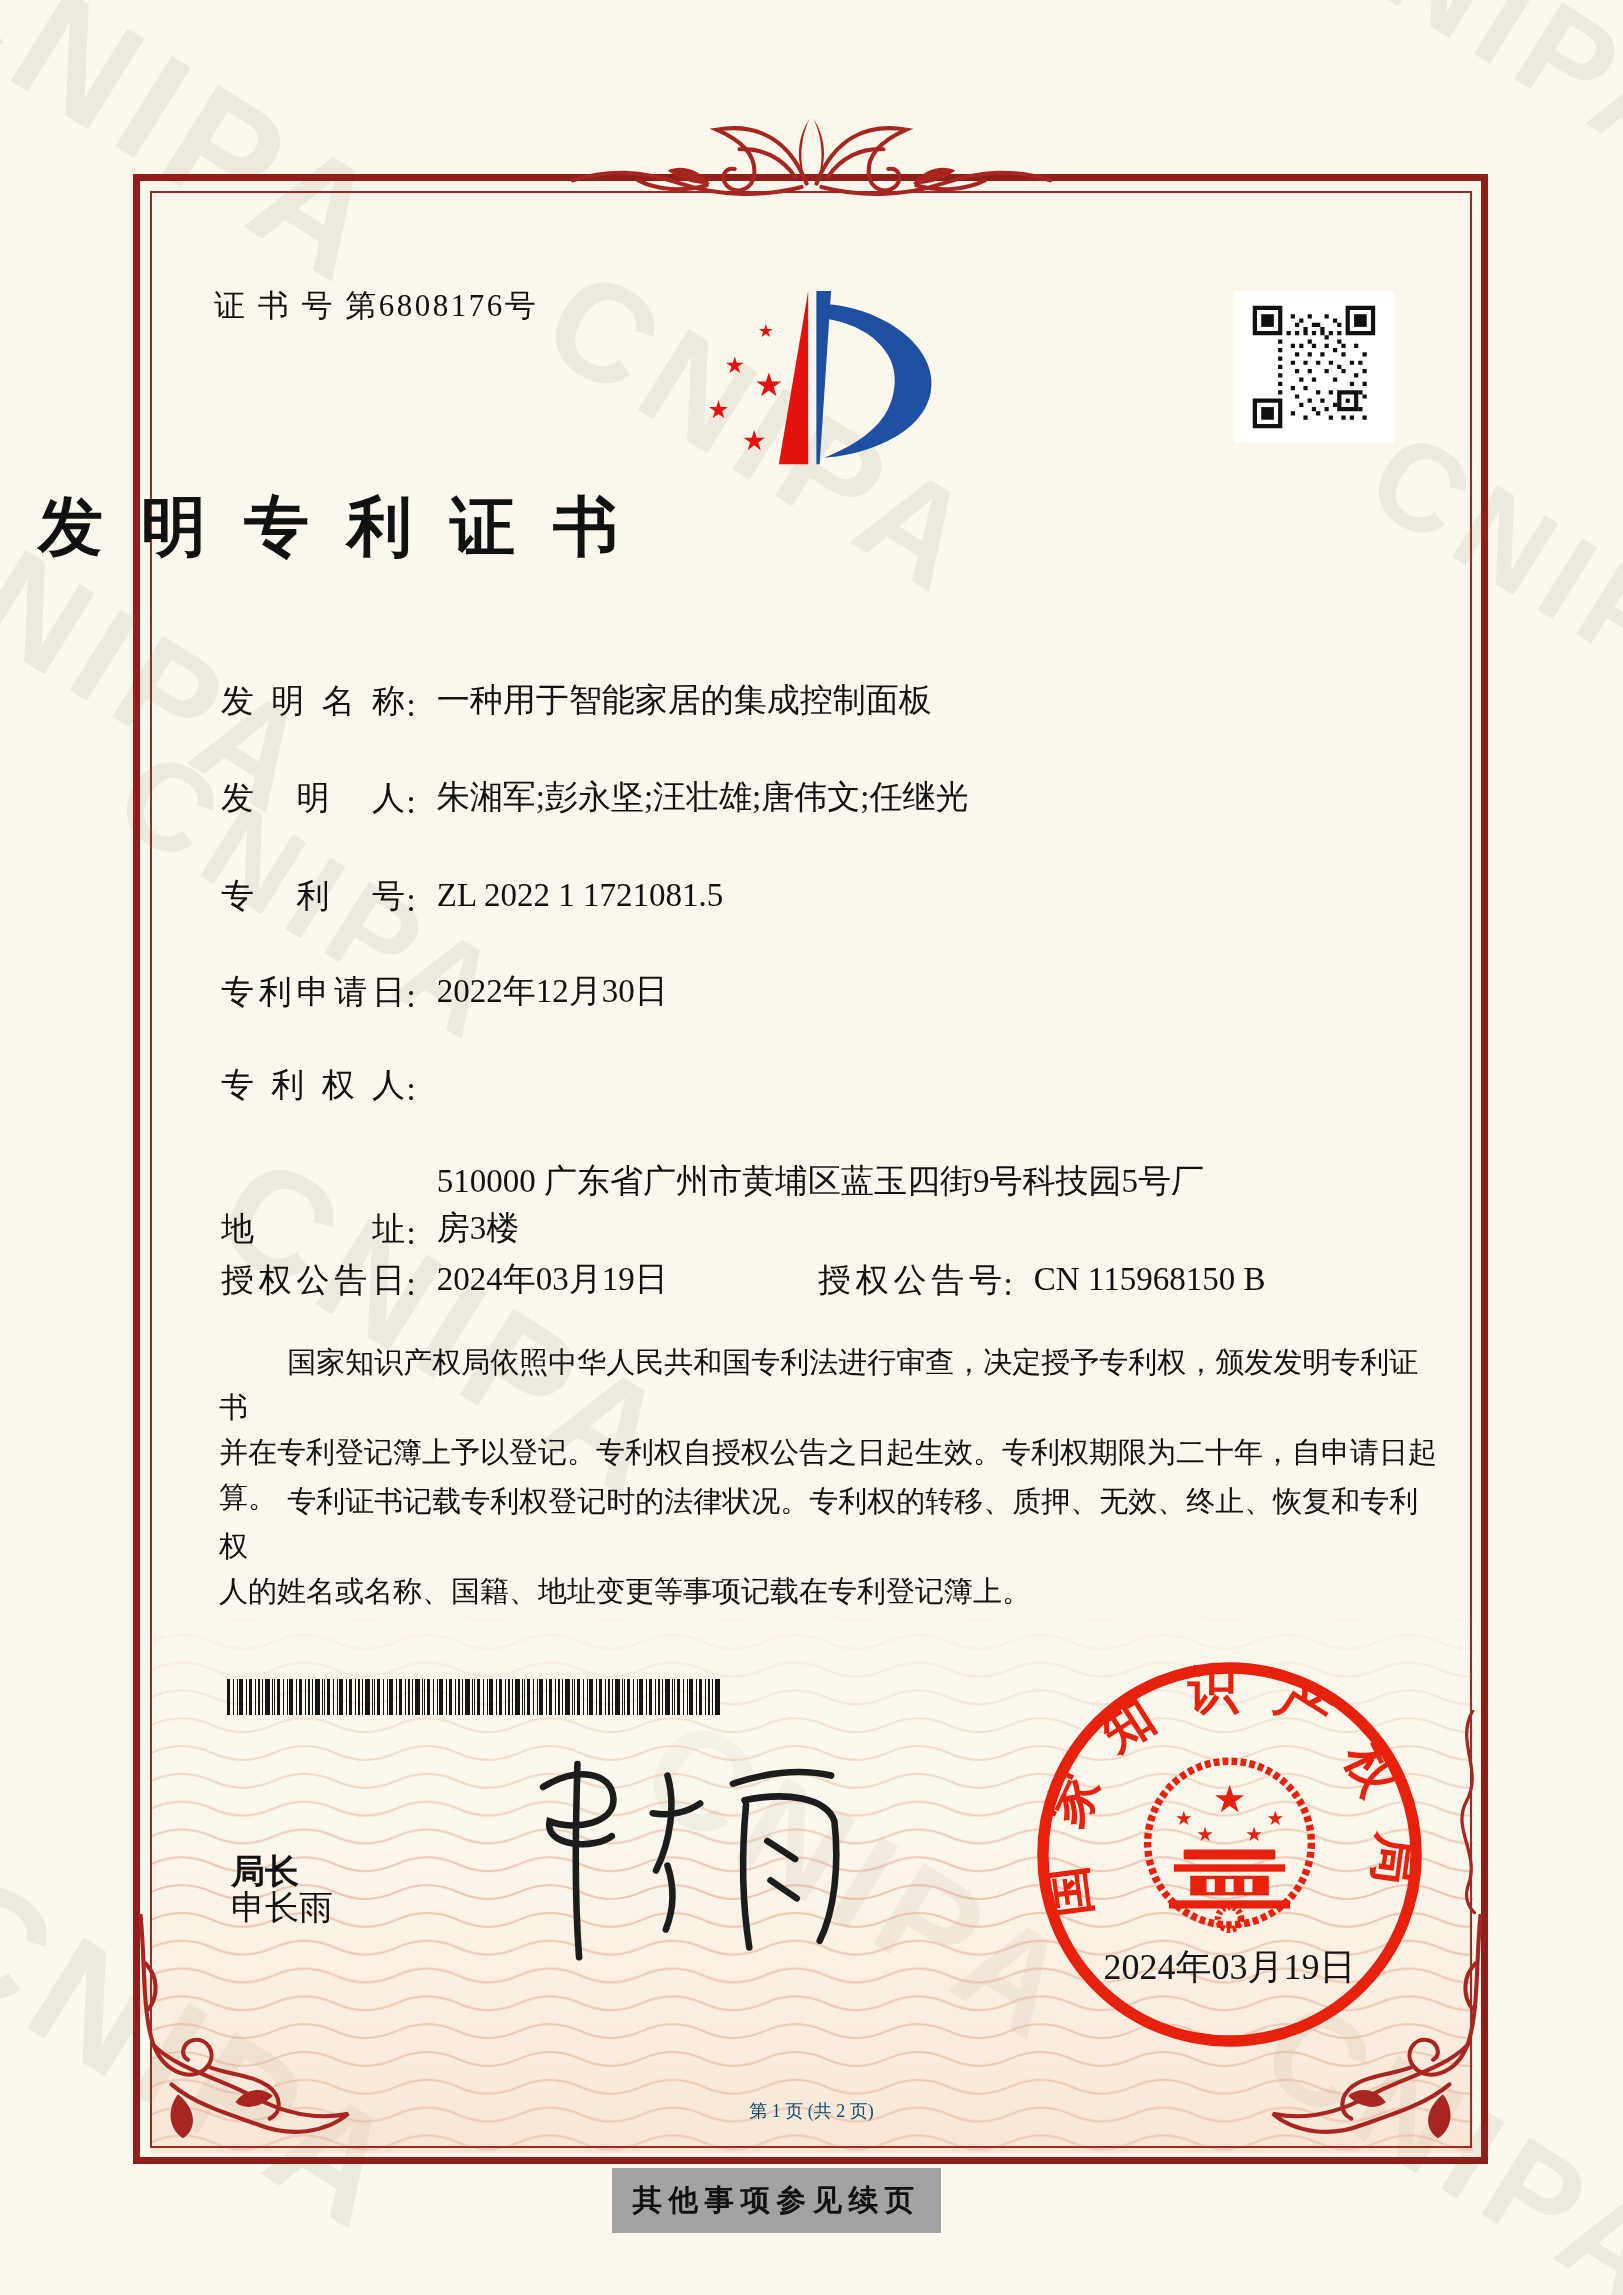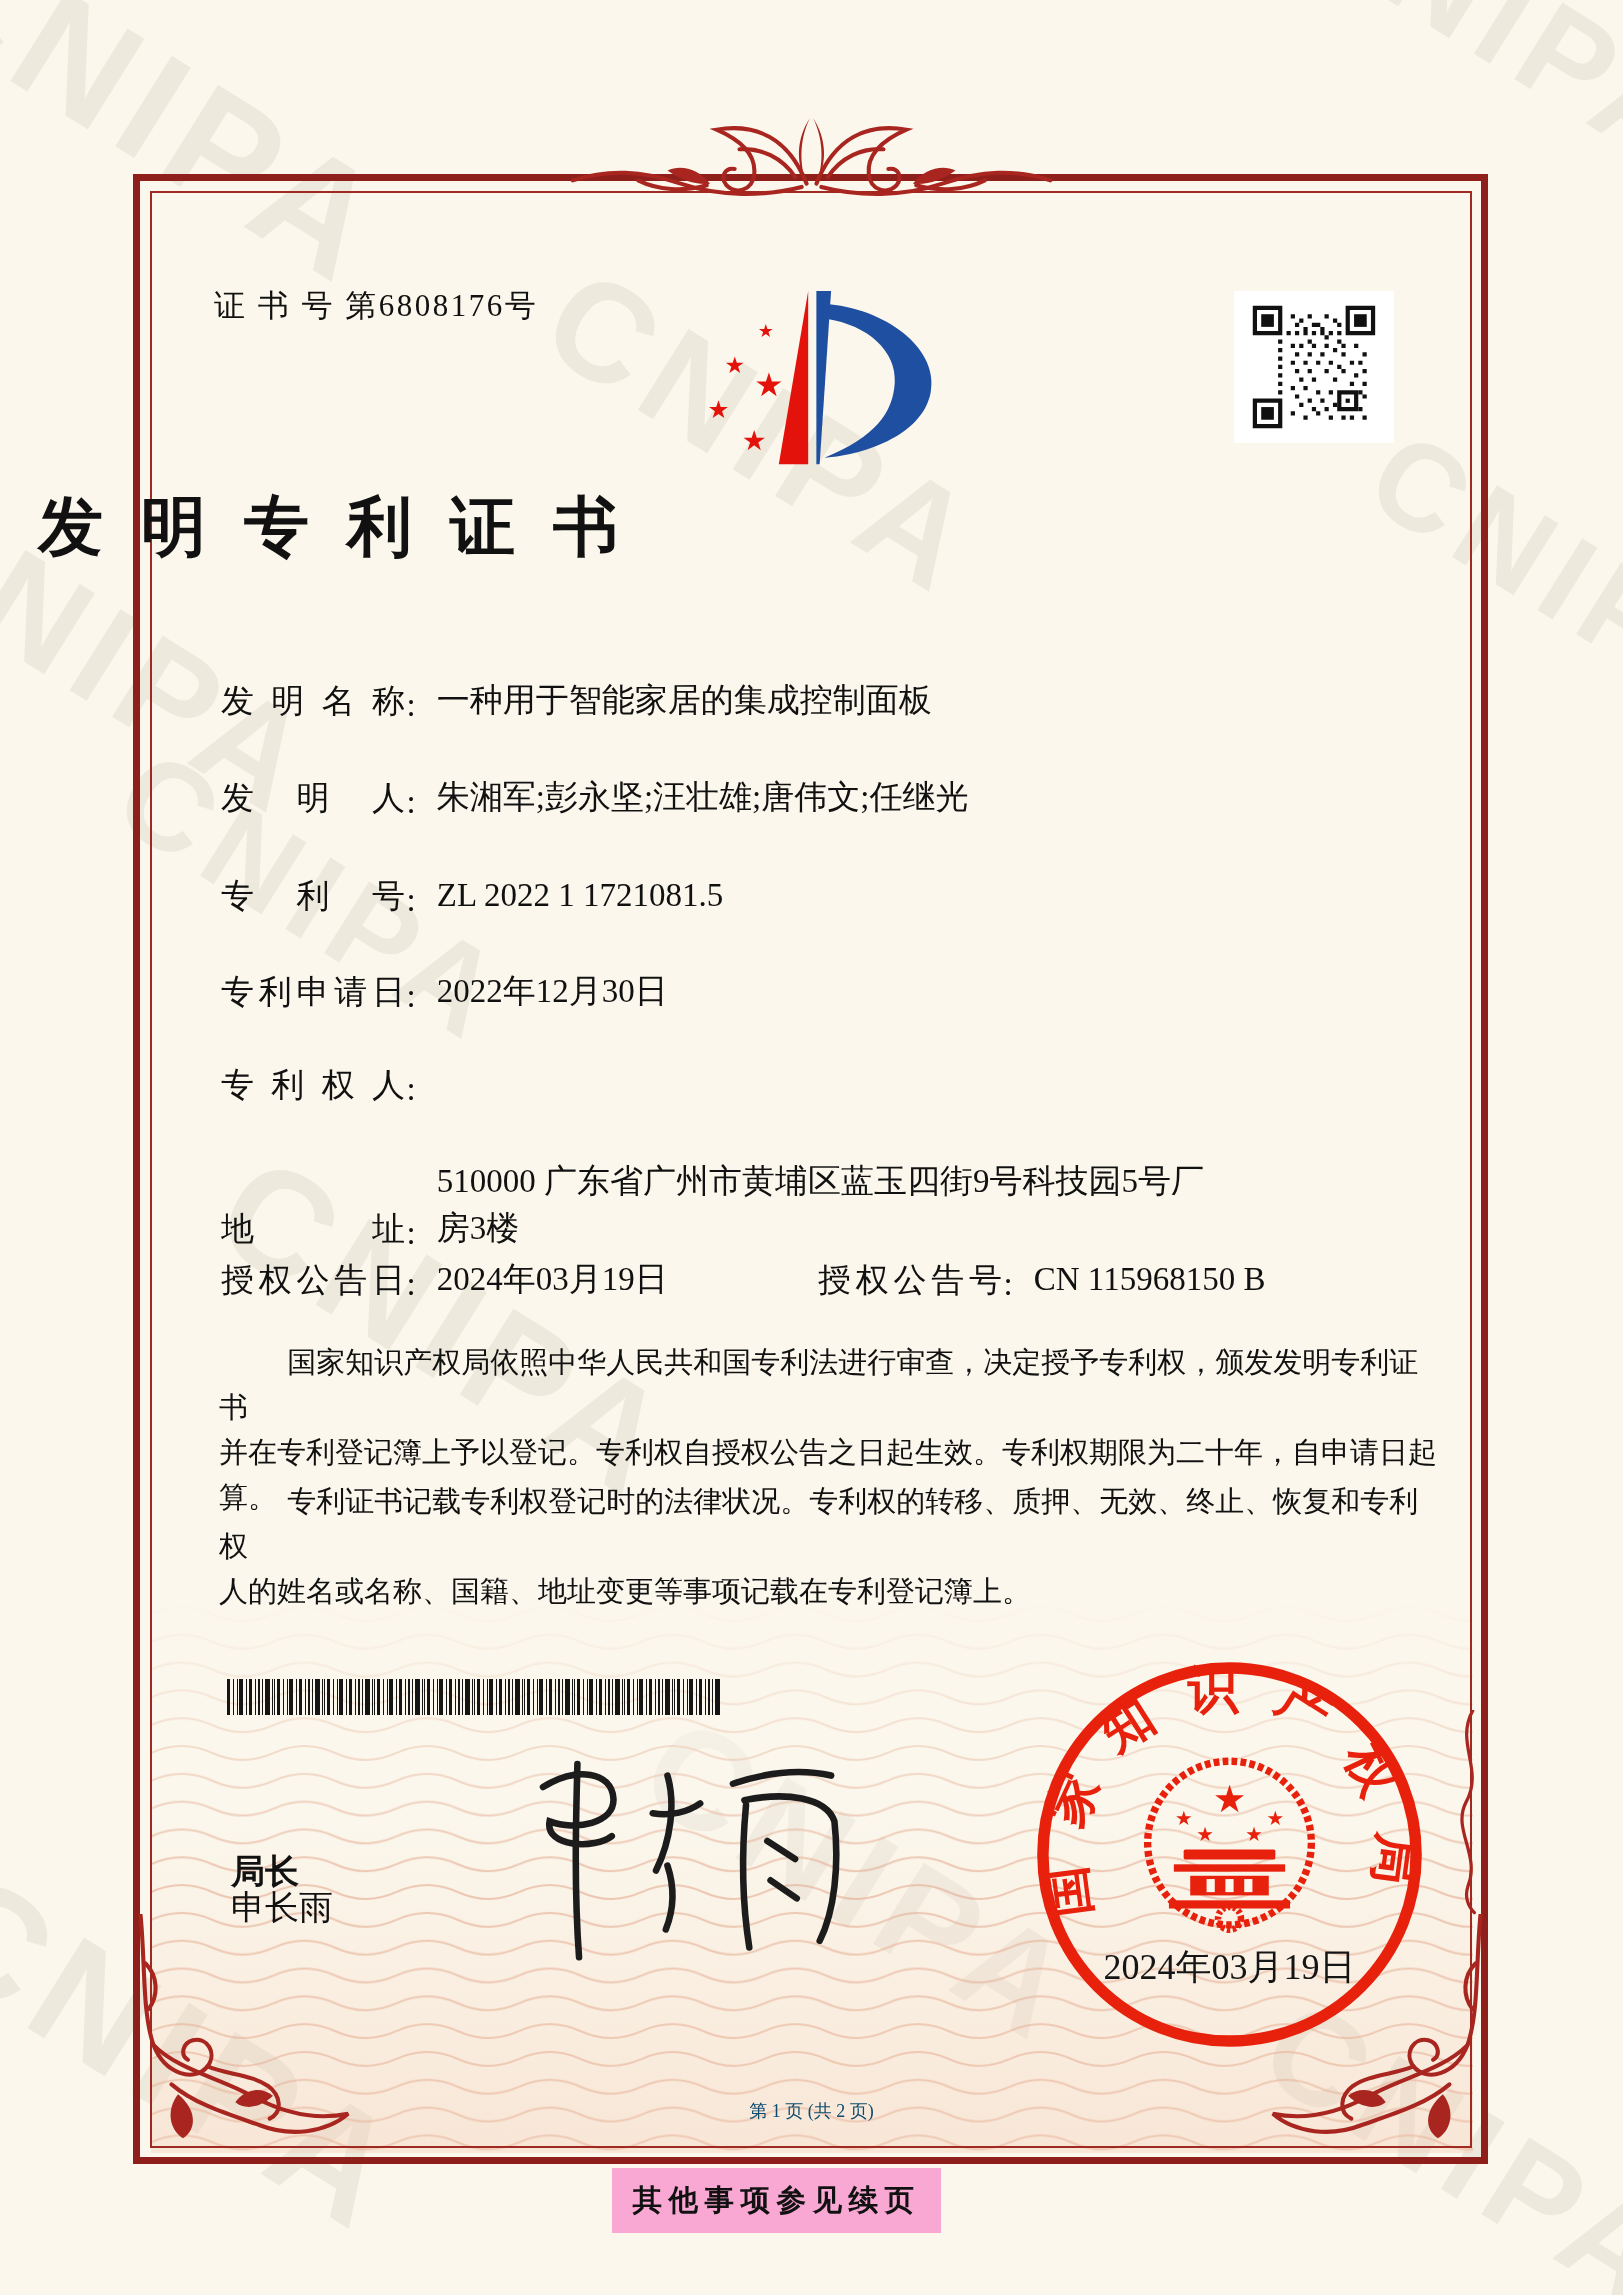--- a/index.html
+++ b/index.html
@@ -33,21 +33,21 @@
       transparent 7.4px 9.8px,#151515 9.8px 10.6px,transparent 10.6px 12.3px,#151515 12.3px 16.4px,transparent 16.4px 19px,
       #151515 19px 19.6px,transparent 19.6px 22px,#151515 22px 25px,transparent 25px 28px,#151515 28px 29px,
       transparent 29px 31px,#151515 31px 33px,transparent 33px 35px,#151515 35px 36px,transparent 36px 38px,
       #151515 38px 43px,transparent 43px 45px,#151515 45px 46px,transparent 46px 47px,#151515 47px 48px,
       transparent 48px 50px);}
   .signer-role{position:absolute;left:231px;top:1821px;font-size:34px;font-weight:bold;
       font-family:"Liberation Sans","DejaVu Sans",sans-serif;margin-top:28px;}
   .signer-name{position:absolute;left:231px;top:1885px;font-size:34px;font-weight:normal;
       font-family:"Liberation Sans","DejaVu Sans",sans-serif;}
   .footer-page{position:absolute;left:0;top:2099px;width:1623px;text-align:center;font-size:18px;color:#0c4a6e;}
-  .footer-note{position:absolute;left:612px;top:2168px;width:329px;height:65px;background:#f9a8d4;
+  .footer-note{position:absolute;left:612px;top:2168px;width:329px;height:65px;background:#a3a3a3;
       text-align:center;font-size:29.5px;line-height:65px;letter-spacing:6.5px;font-weight:600;}
   svg{position:absolute;}
 </style>
 </head>
 <body>
 
 <div class="page">
 
   <div class="wm" style="left:-115px;top:16.4px;font-size:155px;">CNIPA</div>
   <div class="wm" style="left:1276px;top:-57px;font-size:131px;">CNIPA</div>

